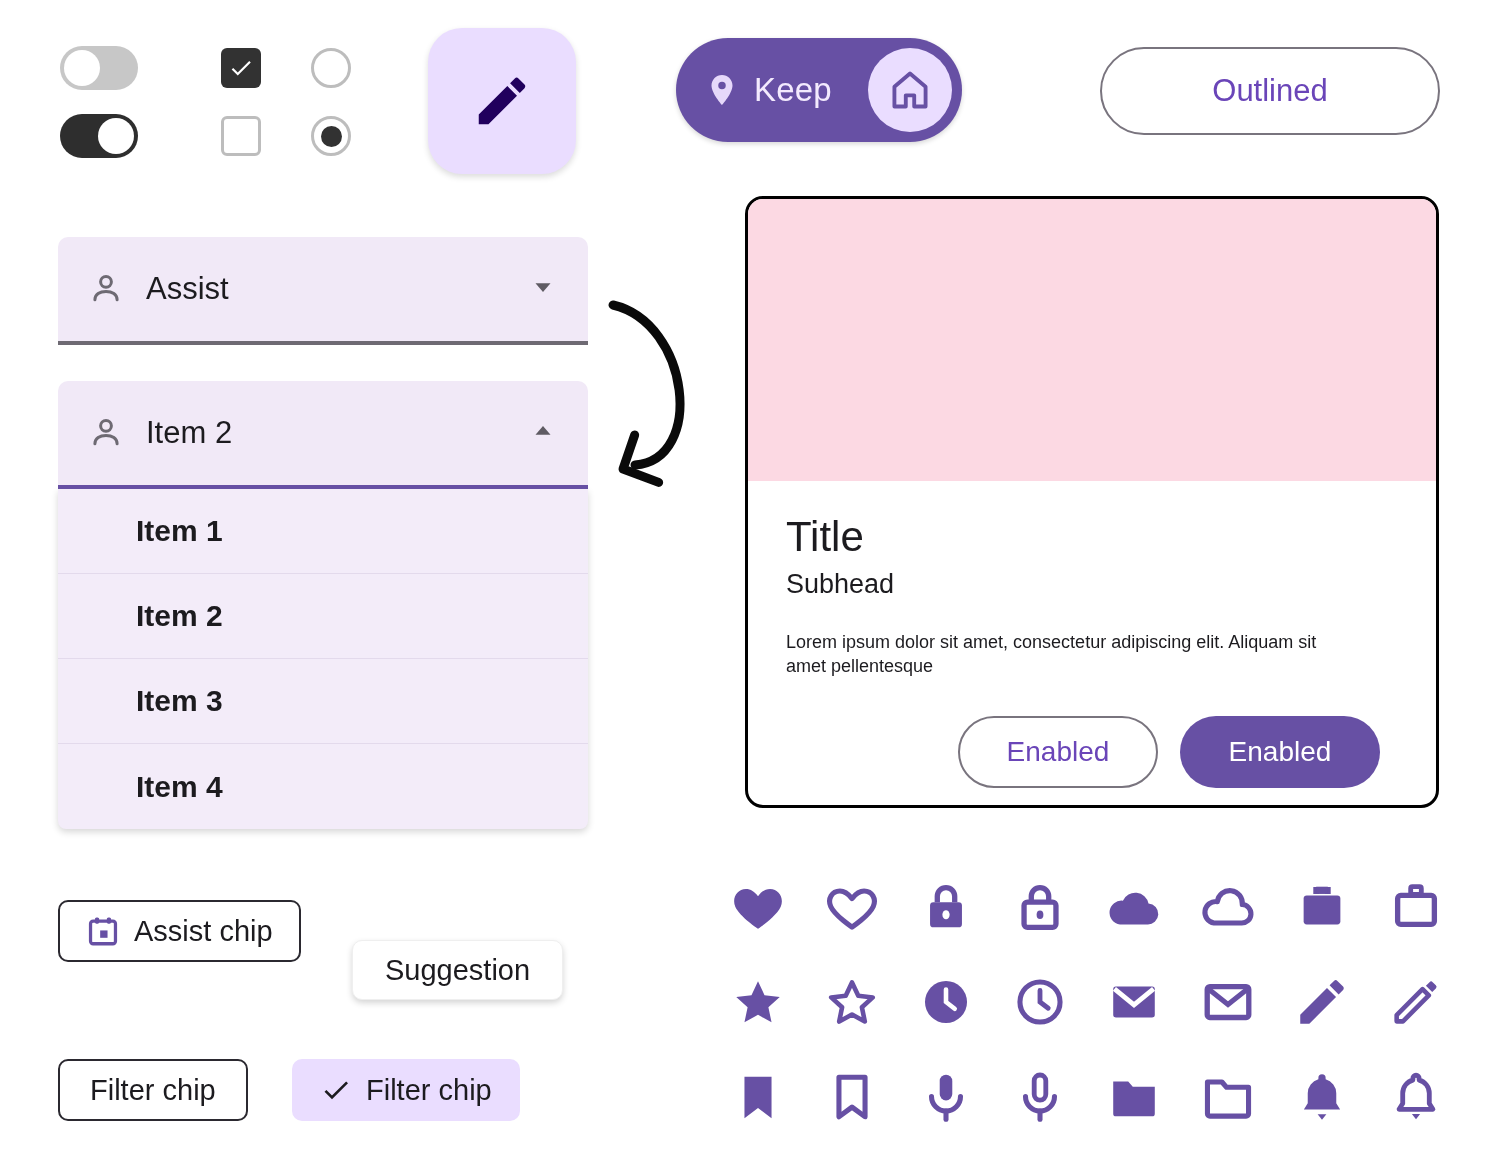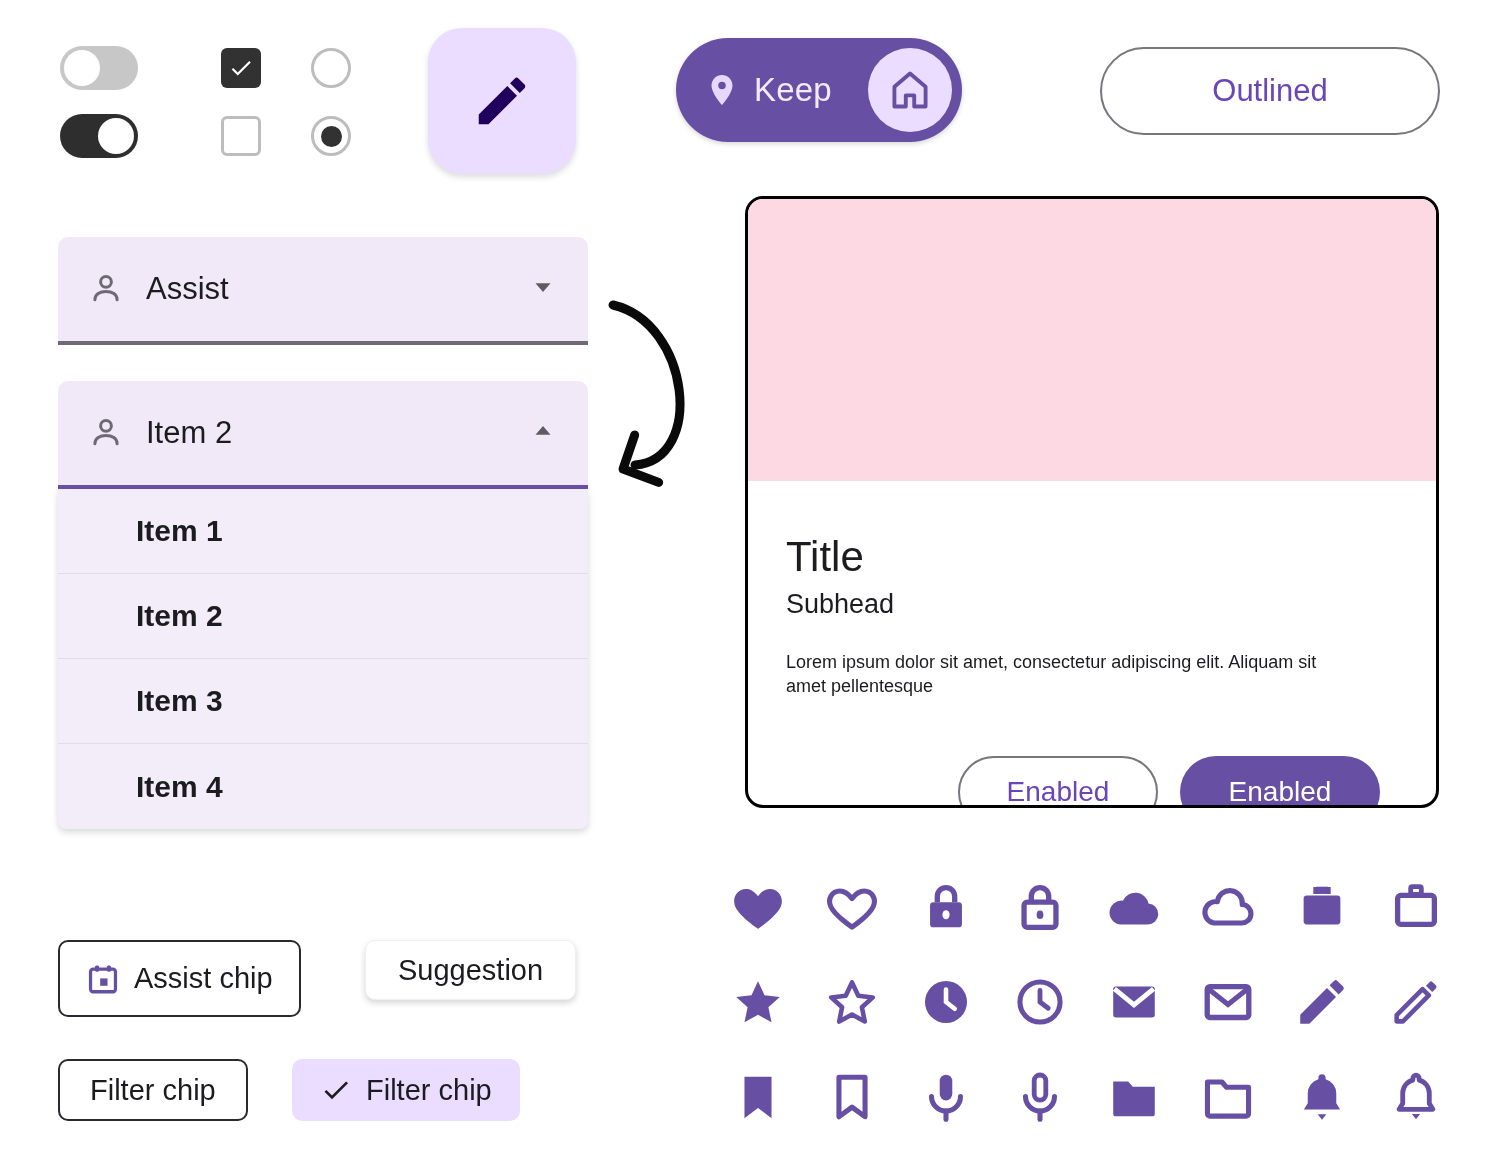--- a/index.html
+++ b/index.html
@@ -211,44 +211,44 @@
     <div class="dd-item">Item 3</div>
     <div class="dd-item">Item 4</div>
   </div>
 </div>
 
 <svg class="abs" style="left:595px; top:275px;" width="175" height="220">
   <path d="M18 30 C 95 48, 110 185, 40 190" fill="none" stroke="#0A0A0A" stroke-width="9" stroke-linecap="round"></path>
   <path d="M28 160 L 30 196 L 68 195" fill="none" stroke="#0A0A0A" stroke-width="9" stroke-linecap="round" stroke-linejoin="round" transform="rotate(22 34 190)"></path>
 </svg>
 
-<div class="abs card" style="left:745px; top:196px;gap:20px;">
+<div class="abs card" style="left:745px; top:196px;">
   <div class="card-media"></div>
   <div class="card-body">
     <div class="card-title">Title</div>
     <div class="card-subhead">Subhead</div>
     <div class="card-text">Lorem ipsum dolor sit amet, consectetur adipiscing elit. Aliquam sit amet pellentesque</div>
   </div>
   <div class="card-actions">
     <div class="btn-card-outlined">Enabled</div>
     <div class="btn-card-filled">Enabled</div>
   </div>
 </div>
 
-<div class="abs chip outlinedchip" style="left:58px; top:940px; height:77px;">
+<div class="abs chip outlinedchip" style="left:58px; top:900px; height:62px;">
   <svg width="34" height="34" viewBox="0 0 24 24">
     <rect x="3.2" y="5" width="17.6" height="16" rx="1.8" fill="none" stroke="#6750A4" stroke-width="2.3"></rect>
     <rect x="6.3" y="2.4" width="3" height="4.4" rx="1.1" fill="#6750A4"></rect>
     <rect x="14.7" y="2.4" width="3" height="4.4" rx="1.1" fill="#6750A4"></rect>
     <rect x="10" y="11.6" width="5.2" height="5.2" fill="#6750A4"></rect>
   </svg>
   <span>Assist chip</span>
 </div>
 
-<div class="abs chip elevated" style="left:365px; top:940px; height:60px; padding:0 32px;">
+<div class="abs chip elevated" style="left:352px; top:940px; height:60px; padding:0 32px;">
   <span>Suggestion</span>
 </div>
 
 <div class="abs chip outlinedchip" style="left:58px; top:1059px; height:62px; padding:0 30px;">
   <span>Filter chip</span>
 </div>
 
 <div class="abs chip selected" style="left:292px; top:1059px; height:62px; padding:0 28px;">
   <svg width="32" height="32" viewBox="0 0 24 24">
     <path d="M9 16.2 4.8 12l-1.4 1.4L9 19 21 7l-1.4-1.4z" fill="#1C1B1F"></path>

